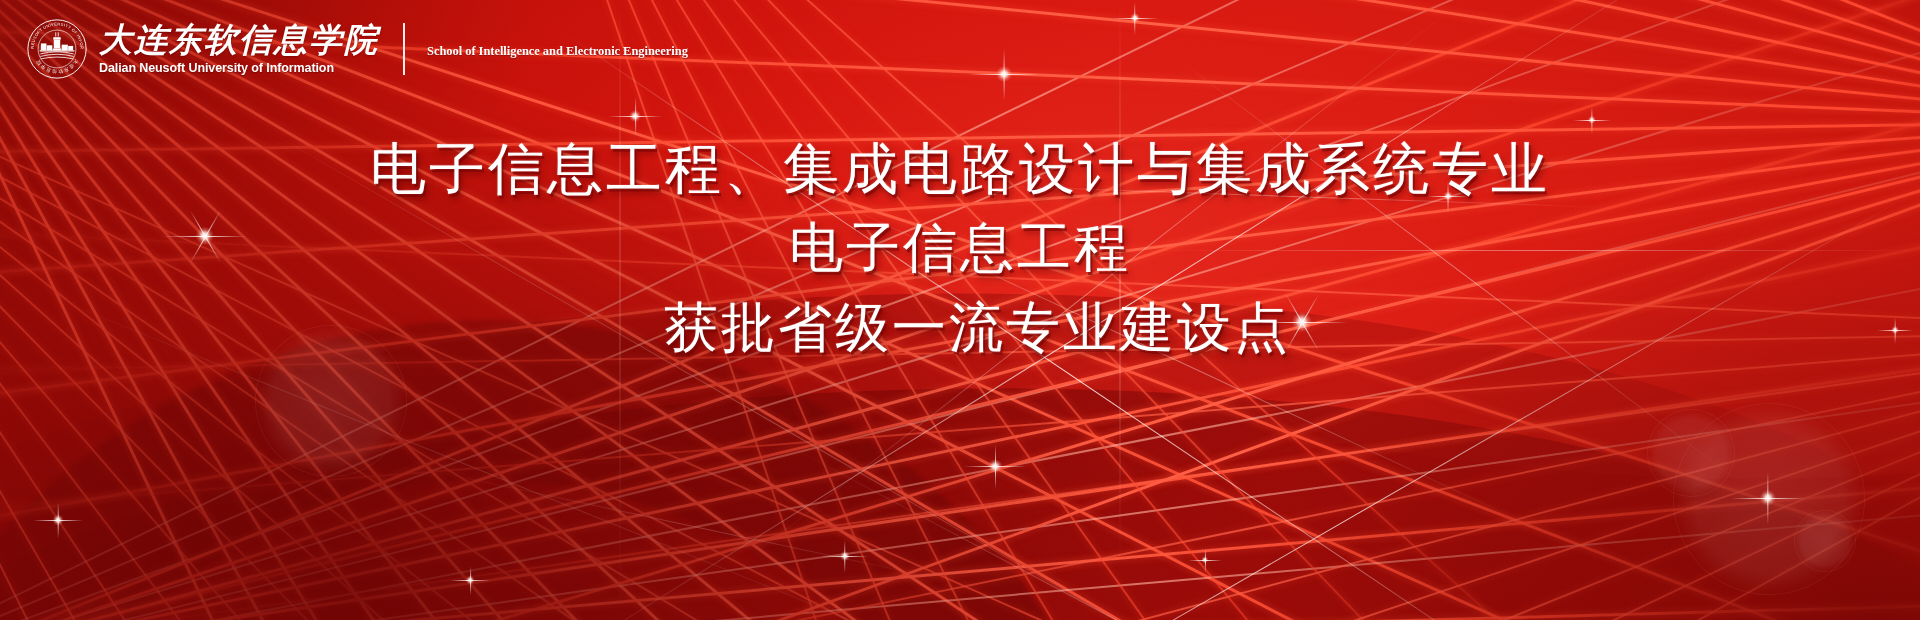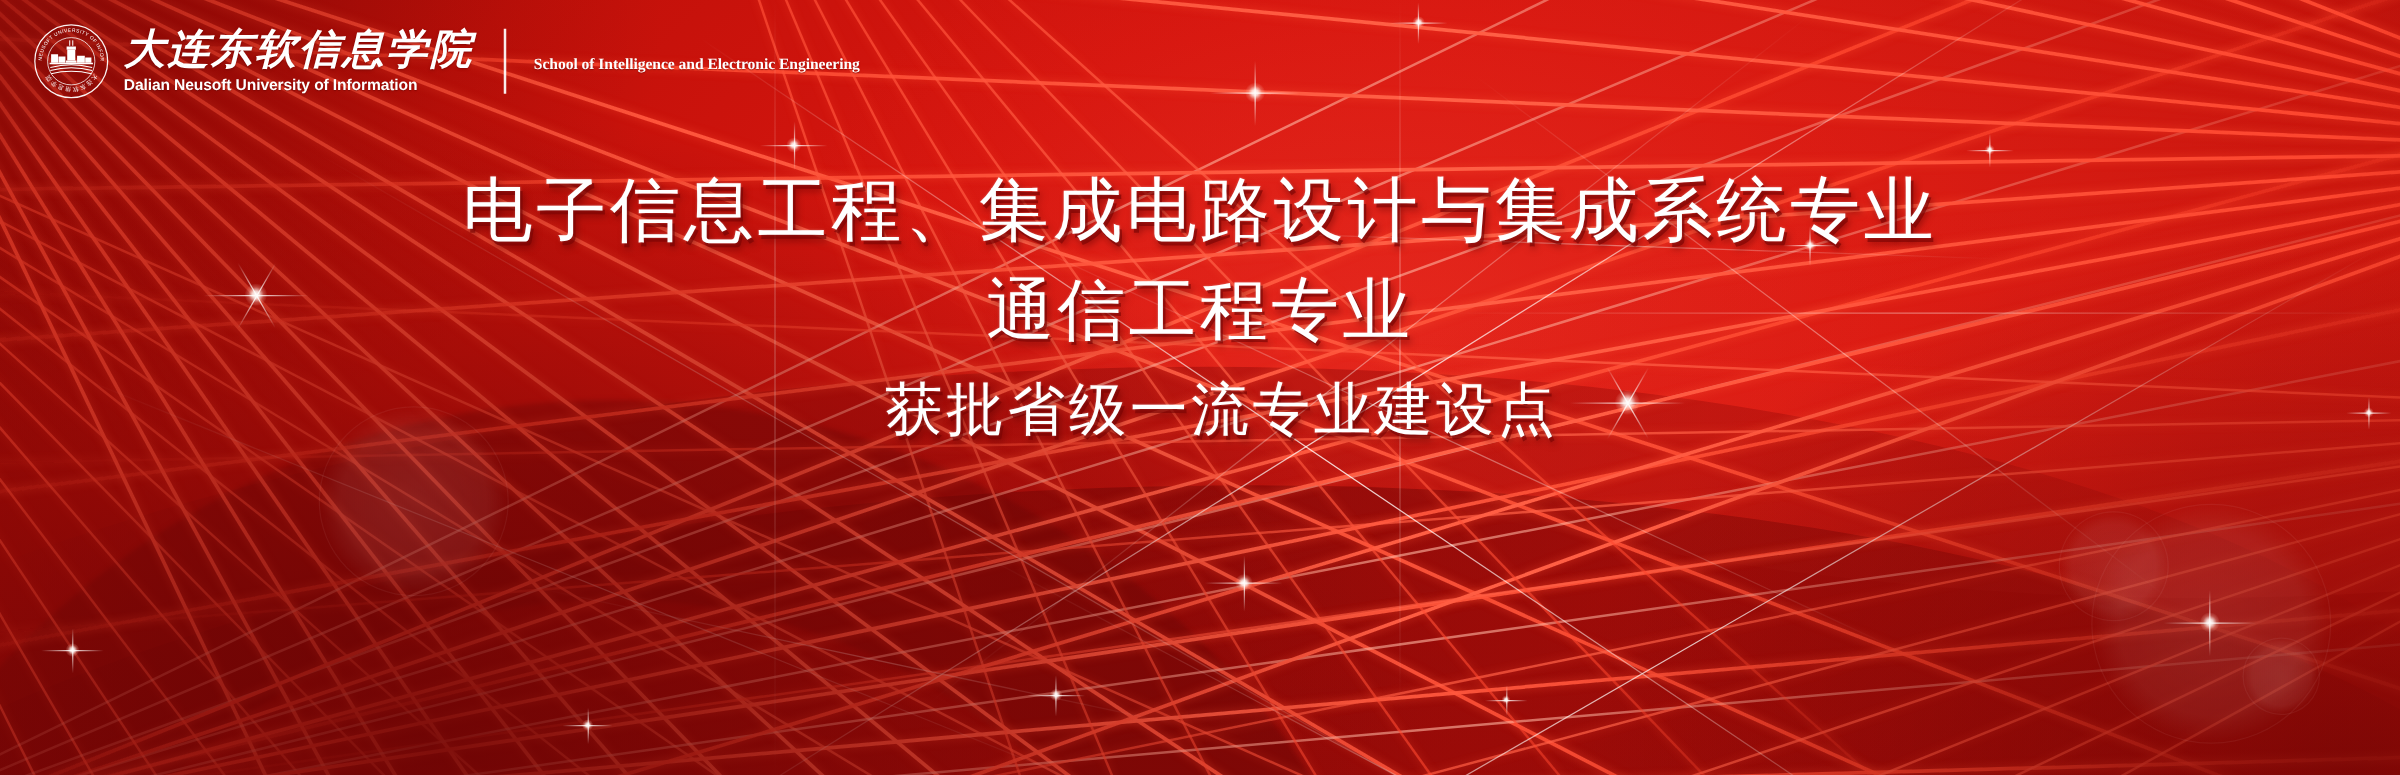--- a/index.html
+++ b/index.html
@@ -263,21 +263,21 @@
     letter-spacing: 3px;
     white-space: nowrap;
     text-shadow:
        2px 3px 0 rgba(120,4,4,0.62),
        3px 5px 6px rgba(90,2,2,0.55),
        0 0 2px rgba(255,255,255,0.35);
   }
   .hl-1 { font-size: 56px; line-height: 78px; }
   .hl-2 { font-size: 54px; line-height: 80px; }
   .hl-3 { font-size: 54px; line-height: 80px; }
-  .hl-4 { font-size: 46px; line-height: 80px; padding-left: 35px; }
+  .hl-4 { font-size: 54px; line-height: 80px; padding-left: 35px; }
 </style>
 </head>
 <body>
 
 <div id="banner">
 
   <div class="bg-layer bg-base"></div>
 
   <div class="bg-layer">
     <div class="wave wave-c"></div>
@@ -525,17 +525,17 @@
 
     <div class="divider"></div>
 
     <div class="school-block">
       <div class="school-en">School of Intelligence and Electronic Engineering</div>
     </div>
   </div>
 
   <div class="headline">
     <div class="hl hl-1">电子信息工程、集成电路设计与集成系统专业</div>
-    <div class="hl hl-3">通信工程专业</div>
+    <div class="hl hl-3">电子信息工程</div>
     <div class="hl hl-4">获批省级一流专业建设点</div>
   </div>
 
 </div>
 
 </body></html>

